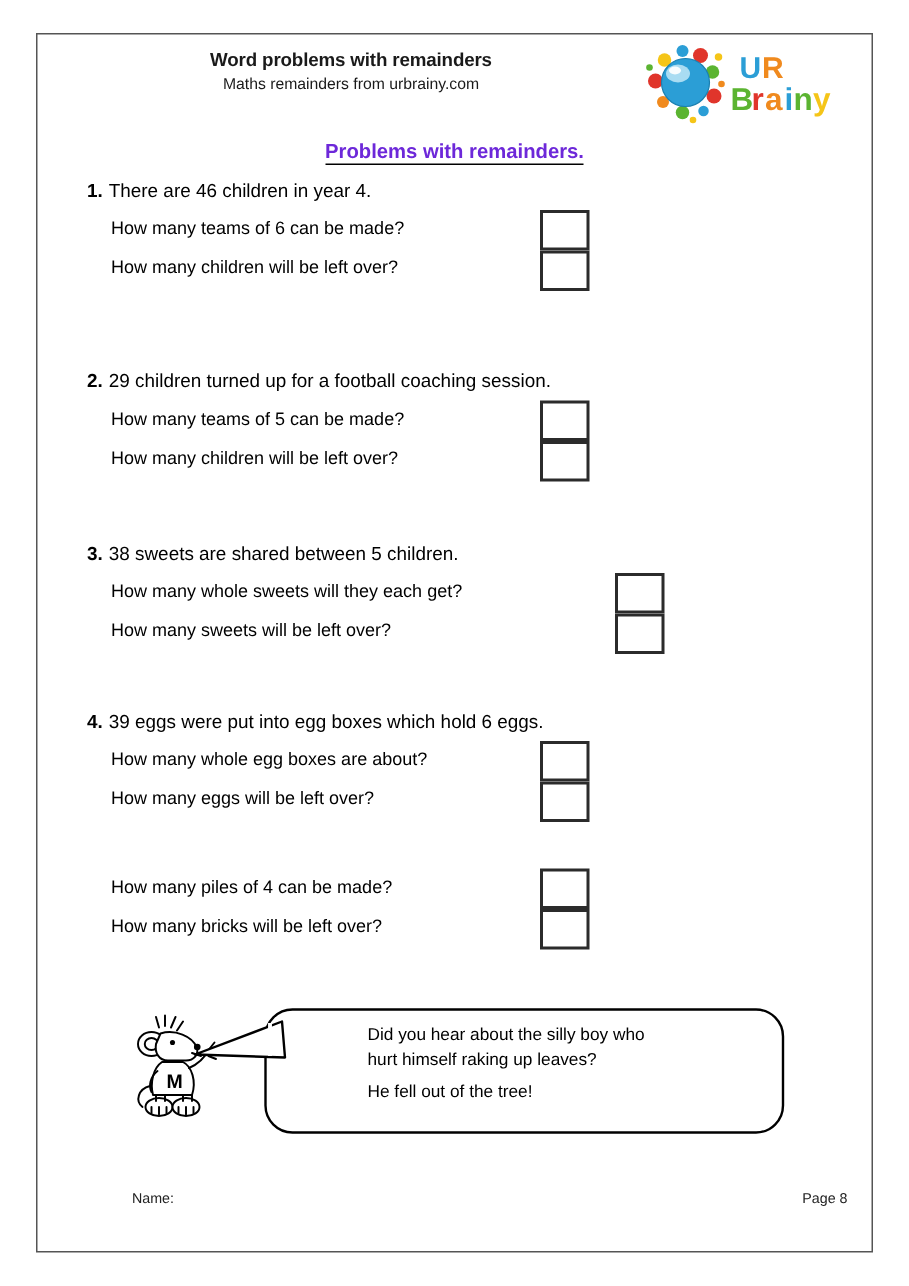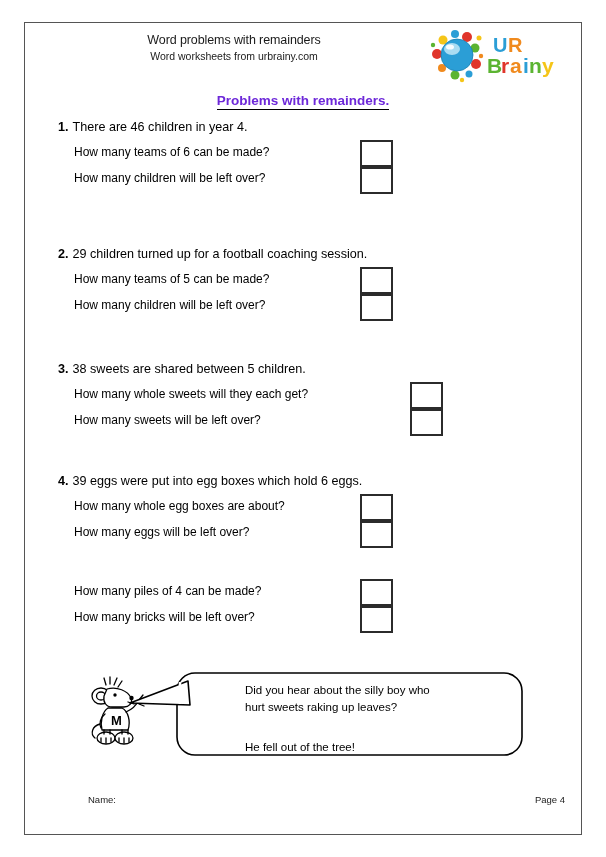--- a/index.html
+++ b/index.html
@@ -43,21 +43,21 @@
   }
   #header-titles {
     position: absolute;
     left: 0;
     top: 0;
     width: 420px;
     text-align: center;
   }
   #ws-title {
     font-size: 12.5px;
-    font-weight: normal;
+    font-weight: bold;
     letter-spacing: -0.1px;
     line-height: 17px;
     color: #1a1a1a;
   }
   #ws-subtitle {
     font-size: 10.5px;
     line-height: 15px;
     color: #1a1a1a;
   }
 
@@ -147,21 +147,21 @@
   }
   #bubble-text {
     position: absolute;
     left: 175px;
     top: 14px;
     width: 265px;
     font-size: 11.5px;
     line-height: 17px;
     color: #000;
   }
-  #bubble-text .para2 { margin-top: 23px; }
+  #bubble-text .para2 { margin-top: 4px; }
 
   
   #footer-name {
     position: absolute;
     left: 88px;
     top: 794px;
     font-size: 9.5px;
     color: #222;
   }
   #footer-page {
@@ -176,21 +176,21 @@
 </style>
 </head>
 <body>
 
 <div id="page">
   <div id="page-border"></div>
 
   <div id="header">
     <div id="header-titles">
       <div id="ws-title">Word problems with remainders</div>
-      <div id="ws-subtitle">Word worksheets from urbrainy.com</div>
+      <div id="ws-subtitle">Maths remainders from urbrainy.com</div>
     </div>
 
     <div id="logo">
       <svg width="140" height="58" viewBox="0 0 140 58" xmlns="http://www.w3.org/2000/svg">
 
         <g>
           <circle cx="14" cy="12" r="4.5" fill="#f5c518"></circle>
           <circle cx="8" cy="26" r="5" fill="#e0352b"></circle>
           <circle cx="13" cy="40" r="4" fill="#f08a1e"></circle>
           <circle cx="26" cy="47" r="4.5" fill="#5bb431"></circle>
@@ -342,20 +342,20 @@
         <rect x="49" y="5" width="345" height="82" rx="18" ry="18" fill="#ffffff" stroke="#000000" stroke-width="1.6"></rect>
 
         <path d="M60 13 L2 35 L62 37 Z" fill="#ffffff" stroke="#000000" stroke-width="1.6" stroke-linejoin="round"></path>
 
         <line x1="52" y1="14" x2="52" y2="36" stroke="#ffffff" stroke-width="2.6"></line>
       </svg>
     </div>
 
     <div id="bubble-text">
       <div>Did you hear about the silly boy who</div>
-      <div>hurt sweets raking up leaves?</div>
+      <div>hurt himself raking up leaves?</div>
       <div class="para2">He fell out of the tree!</div>
     </div>
   </div>
 
   <div id="footer-name">Name:</div>
-  <div id="footer-page">Page 4</div>
+  <div id="footer-page">Page 8</div>
 </div>
 
 </body></html>

